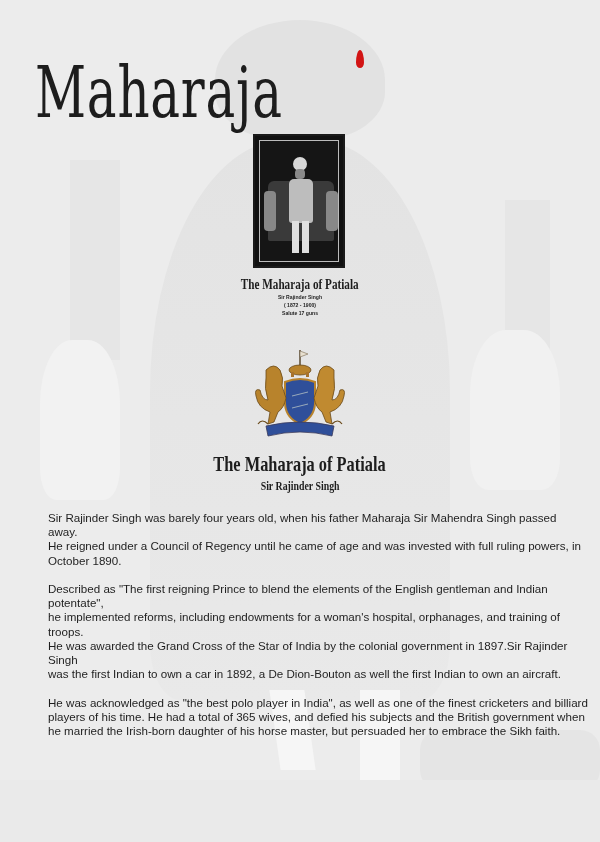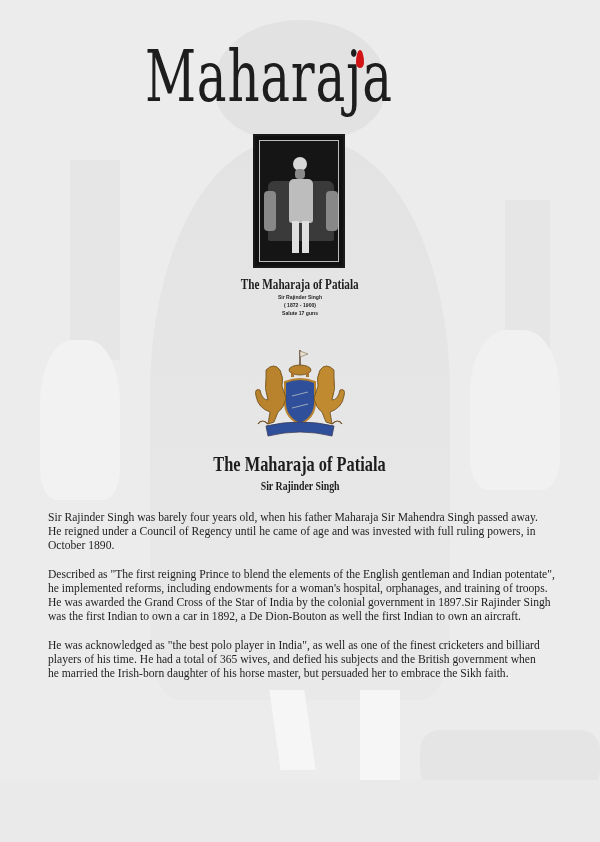--- a/index.html
+++ b/index.html
@@ -10,21 +10,21 @@
   .bg-body { left:150px; top:140px; width:300px; height:560px; border-radius:45% 45% 10% 10%; background:linear-gradient(180deg,#e3e3e3,#e9e9e9); }
   .bg-leg1 { left:275px; top:690px; width:35px; height:80px; background:#f6f6f6; transform:skewX(8deg); }
   .bg-leg2 { left:360px; top:690px; width:40px; height:90px; background:#f6f6f6; }
   .bg-lion-l { left:40px; top:340px; width:80px; height:160px; border-radius:40% 40% 20% 20%; background:#f2f2f2; }
   .bg-lion-r { left:470px; top:330px; width:90px; height:160px; border-radius:40% 40% 20% 20%; background:#f1f1f1; }
   .bg-pillar-l { left:70px; top:160px; width:50px; height:200px; background:#e6e6e6; }
   .bg-pillar-r { left:505px; top:200px; width:45px; height:170px; background:#e6e6e6; }
   .bg-cushion { left:420px; top:730px; width:180px; height:60px; border-radius:20px; background:#e5e5e5; }
   .bg-floor { left:0; top:780px; width:600px; height:62px; background:#eaeaea; }
 
-  .logo { position:absolute; left:0; width:538px; top:44px; text-align:center; }
+  .logo { position:absolute; left:0; width:538px; top:60px; }
   .logo-text { font-family:"DejaVu Serif", serif; font-size:64px; letter-spacing:1px; color:#1d1d1d; line-height:1; transform:scaleX(0.78) scaleY(1.12); display:inline-block; font-weight:normal; }
   .drop { position:absolute; left:356px; top:50px; width:8px; height:18px; background:#d21414; border-radius:50% 50% 50% 50% / 70% 70% 30% 30%; }
 
   .photo { position:absolute; left:253px; top:134px; width:92px; height:134px; background:#111; box-sizing:border-box; border:2px solid #1a1a1a; }
   .photo-inner { position:absolute; left:4px; top:4px; right:4px; bottom:4px; border:1px solid #bbb; background:#151515; overflow:hidden; }
   .ph-chair { position:absolute; left:8px; top:40px; width:66px; height:60px; background:#3a3a3a; border-radius:6px 6px 2px 2px; }
   .ph-head { position:absolute; left:33px; top:16px; width:14px; height:14px; border-radius:50%; background:#d8d8d8; }
   .ph-face { position:absolute; left:35px; top:28px; width:10px; height:10px; border-radius:40%; background:#8a8a8a; }
   .ph-torso { position:absolute; left:29px; top:38px; width:24px; height:44px; background:#bdbdbd; border-radius:5px 5px 3px 3px; }
   .ph-leg1 { position:absolute; left:32px; top:80px; width:7px; height:32px; background:#e0e0e0; }
@@ -35,21 +35,21 @@
   .caption { position:absolute; left:0; width:600px; top:275px; text-align:center; color:#1d1d1d; font-family:"Liberation Sans", sans-serif; }
   .cap-title { font-family:"Liberation Serif", serif; font-size:14px; font-weight:bold; transform:scaleX(0.8); display:inline-block; line-height:16px; }
   .cap-sub { font-size:6px; line-height:8px; font-weight:bold; transform:scaleX(0.85); }
 
   .crest { position:absolute; left:244px; top:348px; width:112px; height:92px; }
 
   .heading { position:absolute; left:0; width:600px; top:452px; text-align:center; color:#1d1d1d; }
   .h-title { font-family:"Liberation Serif", serif; font-size:21px; font-weight:bold; display:inline-block; transform:scaleX(0.78); line-height:24px; }
   .h-sub { font-family:"Liberation Serif", serif; font-size:12px; font-weight:bold; display:inline-block; transform:scaleX(0.82); line-height:14px; }
 
-  .body-text { position:absolute; left:48px; top:511px; width:540px; color:#1e1e1e; font-family:Liberation Serif, serif; font-size:11.6px; line-height:14.2px; }
+  .body-text { position:absolute; left:48px; top:511px; width:540px; color:#1e1e1e; font-family:Liberation Sans, sans-serif; font-size:11.6px; line-height:14.2px; }
   .body-text p { margin:0 0 14.2px 0; white-space:pre-line; }
 </style>
 </head>
 <body>
 
 <div class="bg">
   <div class="shape bg-pillar-l"></div>
   <div class="shape bg-pillar-r"></div>
   <div class="shape bg-turban"></div>
   <div class="shape bg-body"></div>

